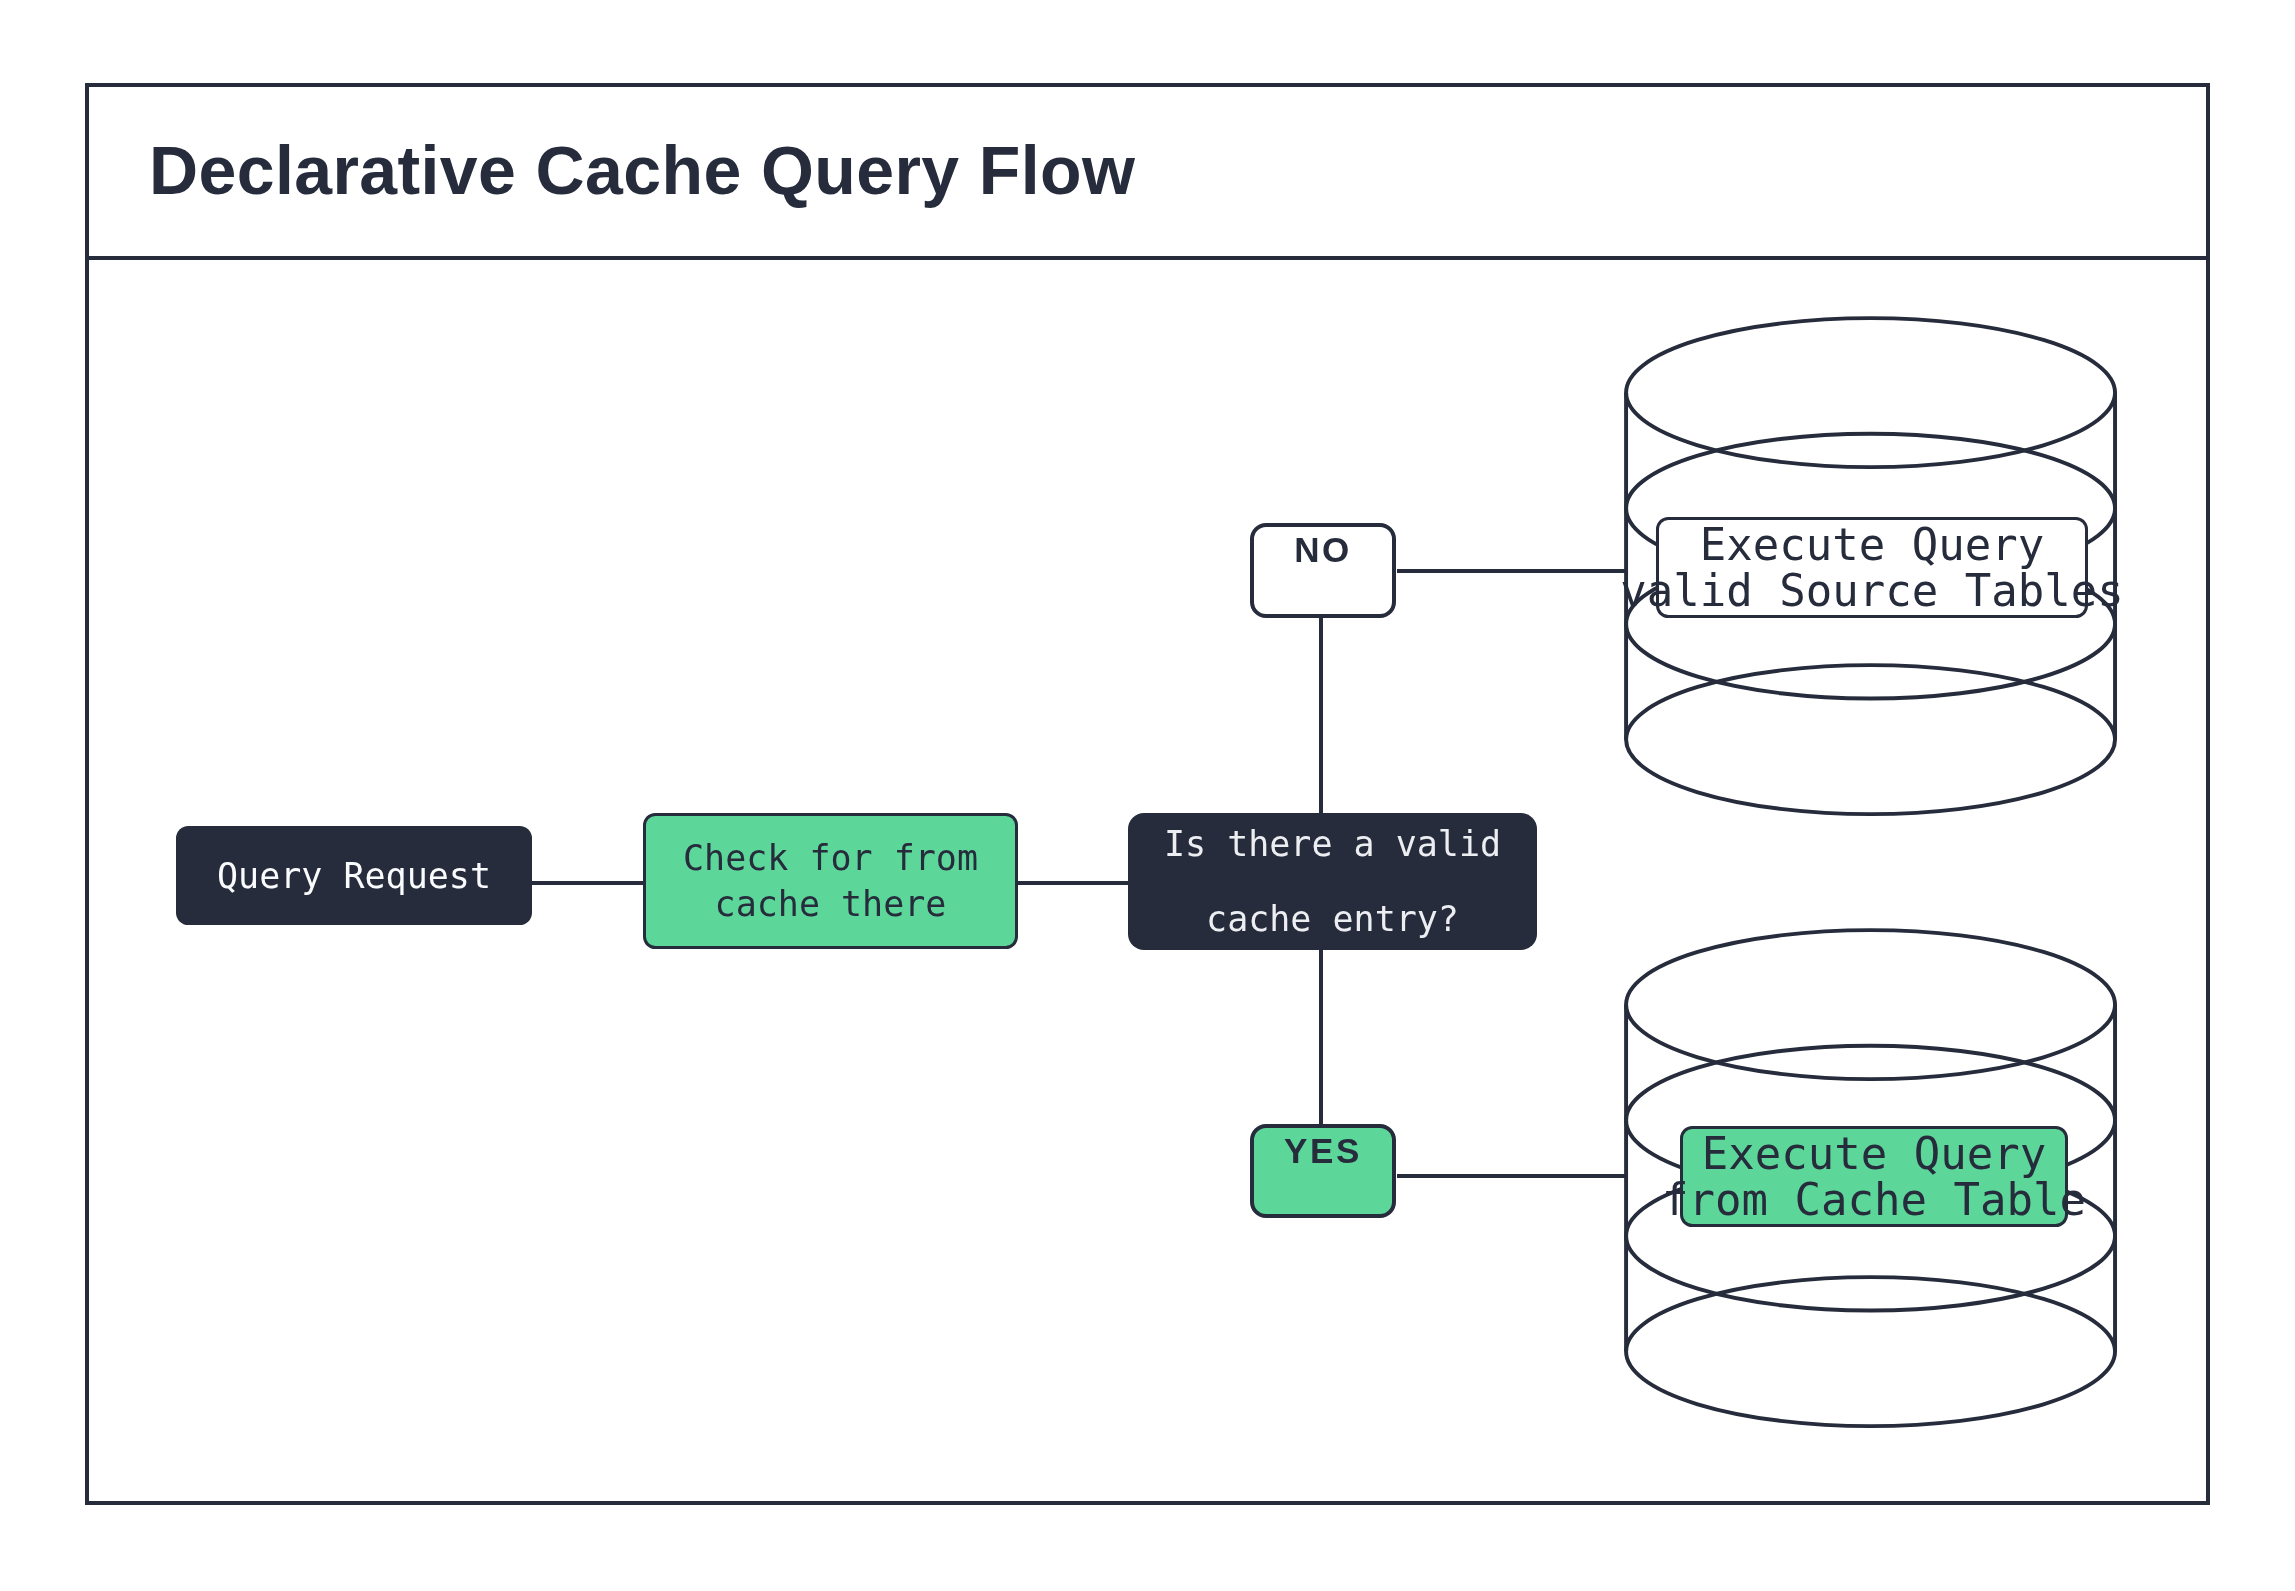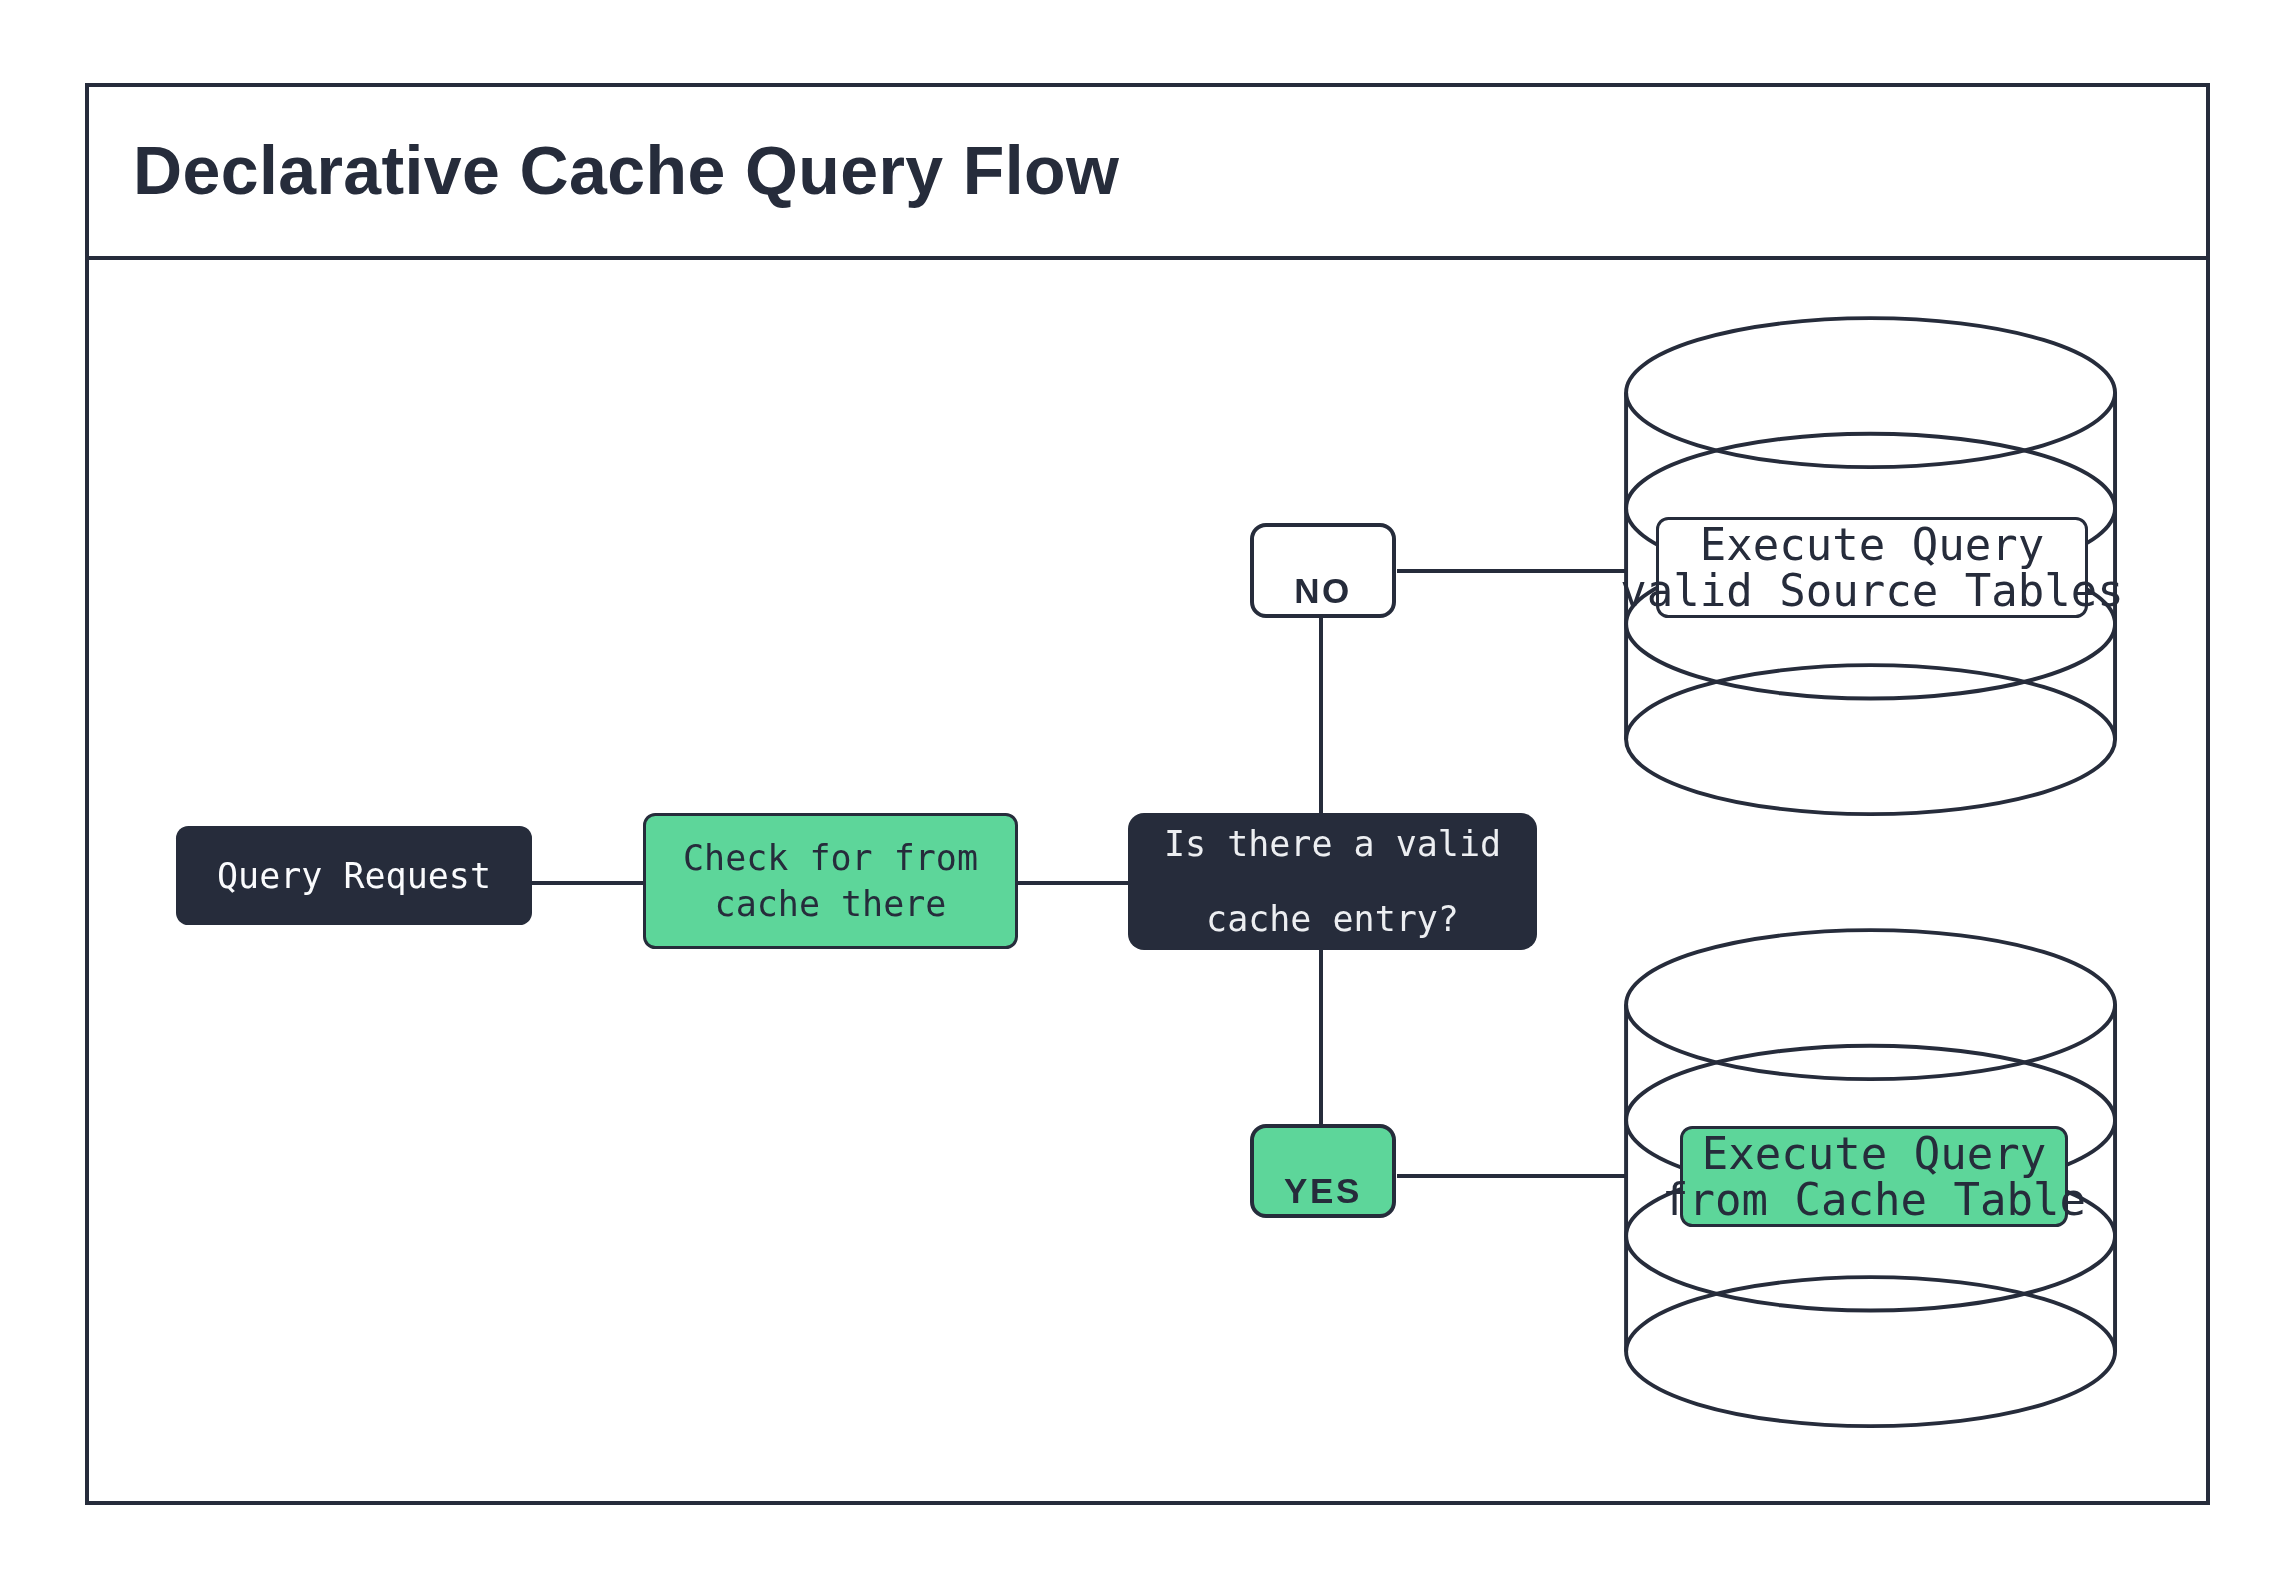--- a/index.html
+++ b/index.html
@@ -21,21 +21,21 @@
     position:absolute;left:85px;top:83px;width:2125px;height:1422px;
     border:4.4px solid var(--ink);
     box-sizing:border-box;
     background:var(--paper);
   }
   .titlebar{
     position:absolute;left:85px;top:83px;width:2125px;height:177px;
     box-sizing:border-box;
     border-bottom:4.4px solid var(--ink);
     display:flex;align-items:center;
-    padding-left:48px;
+    padding-left:64px;
   }
   .title{
     font-family:"Liberation Sans", sans-serif;
     font-weight:700;
     font-size:68px;
     letter-spacing:0.4px;
     color:var(--ink);
     margin:0;
   }
   .node{
@@ -47,21 +47,21 @@
     font-size:35px;line-height:46px;
     white-space:nowrap;
   }
   .node--dark{background:var(--ink);color:#fafbfd;border-radius:12.3px;}
   .node--green{background:var(--green);color:var(--ink);border:3.5px solid var(--ink);border-radius:12.3px;}
   .node--outline{background:var(--paper);color:var(--ink);border:4.4px solid var(--ink);border-radius:16px;}
   .node--decision{background:var(--ink);color:var(--light);border-radius:16px;gap:29px;}
   .branch-label{
     font-family:"Liberation Sans", sans-serif;
     font-weight:700;font-size:35px;letter-spacing:2.6px;
-    display:flex;align-items:center;justify-content:flex-end;
+    display:flex;align-items:center;justify-content:flex-start;
   }
   .connector{position:absolute;background:var(--ink);}
   .cylinder{position:absolute;}
   .db-label{
     position:absolute;box-sizing:border-box;
     display:flex;flex-direction:column;align-items:center;justify-content:center;
     text-align:center;font-size:44px;line-height:46px;white-space:nowrap;
     border:3.5px solid var(--ink);border-radius:12.3px;
   }
   .db-label--white{background:var(--paper);color:var(--ink);}

